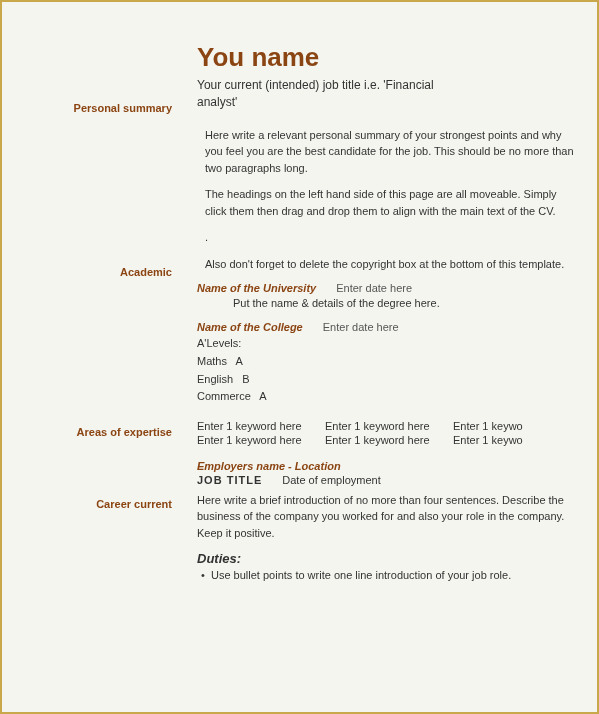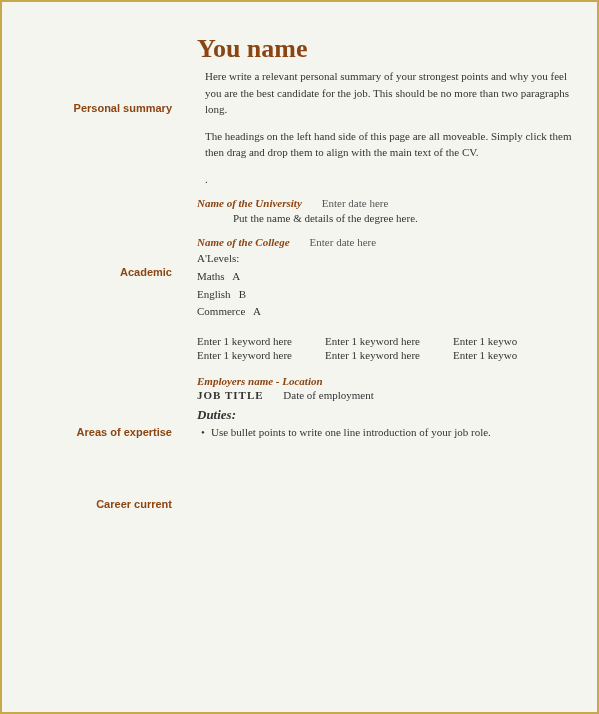--- a/index.html
+++ b/index.html
@@ -32,25 +32,24 @@
     }
     .sidebar-label {
       font-size: 11px;
       font-weight: bold;
       color: #8B4513;
       display: block;
       margin-bottom: 4px;
     }
     .main-content {
       flex: 1;
-      padding-top: 32px;
+      padding-top: 40px;
       padding-left: 15px;
       padding-right: 20px;
       overflow: hidden;
-      font-family: Liberation Serif, serif;
     }
     .cv-name {
       font-size: 26px;
       color: #8B4513;
       font-weight: bold;
       margin-bottom: 4px;
     }
     .cv-job-title {
       font-size: 12px;
       color: #333;
@@ -193,26 +192,31 @@
         <span class="sidebar-label">Areas of expertise</span>
       </div>
       <div class="sidebar-career">
         <span class="sidebar-label">Career current</span>
       </div>
     </div>
 
     <div class="main-content">
       <div>
         <div class="cv-name">You name</div>
+        <div class="cv-job-title">
+          <span>Your current (intended) job title i.e. 'Financial</span><br>
+          <span>analyst'</span>
+        </div>
       </div>
 
       <div class="section-gap-personal">
         <p class="section-text">Here write a relevant personal summary of your strongest points and why you feel you are the best candidate for the job. This should be no more than two paragraphs long.</p>
         <p class="section-text">The headings on the left hand side of this page are all moveable. Simply click them then drag and drop them to align with the main text of the CV.</p>
         <p class="section-text">.</p>
+        <p class="section-text">Also don't forget to delete the copyright box at the bottom of this template.</p>
       </div>
 
       <div class="academic-block">
         <div class="academic-row">
           <span class="university-name">Name of the University</span>
           <span class="date-text">Enter date here</span>
         </div>
         <div class="degree-detail">Put the name &amp; details of the degree here.</div>
 
         <div class="academic-row">
@@ -242,19 +246,20 @@
         </div>
       </div>
 
       <div class="career-section">
         <div style="margin-top: 14px;">
           <div class="employer-name">Employers name - Location</div>
           <div class="job-title-row">
             <span>JOB TITLE</span>
             <span class="job-date">Date of employment</span>
           </div>
+          <p class="section-text">Here write a brief introduction of no more than four sentences. Describe the business of the company you worked for and also your role in the company. Keep it positive.</p>
           <div class="duties-label">Duties:</div>
           <div class="bullet-item">Use bullet points to write one line introduction of your job role.</div>
         </div>
       </div>
     </div>
   </div>
 </div>
 
 </body></html>

